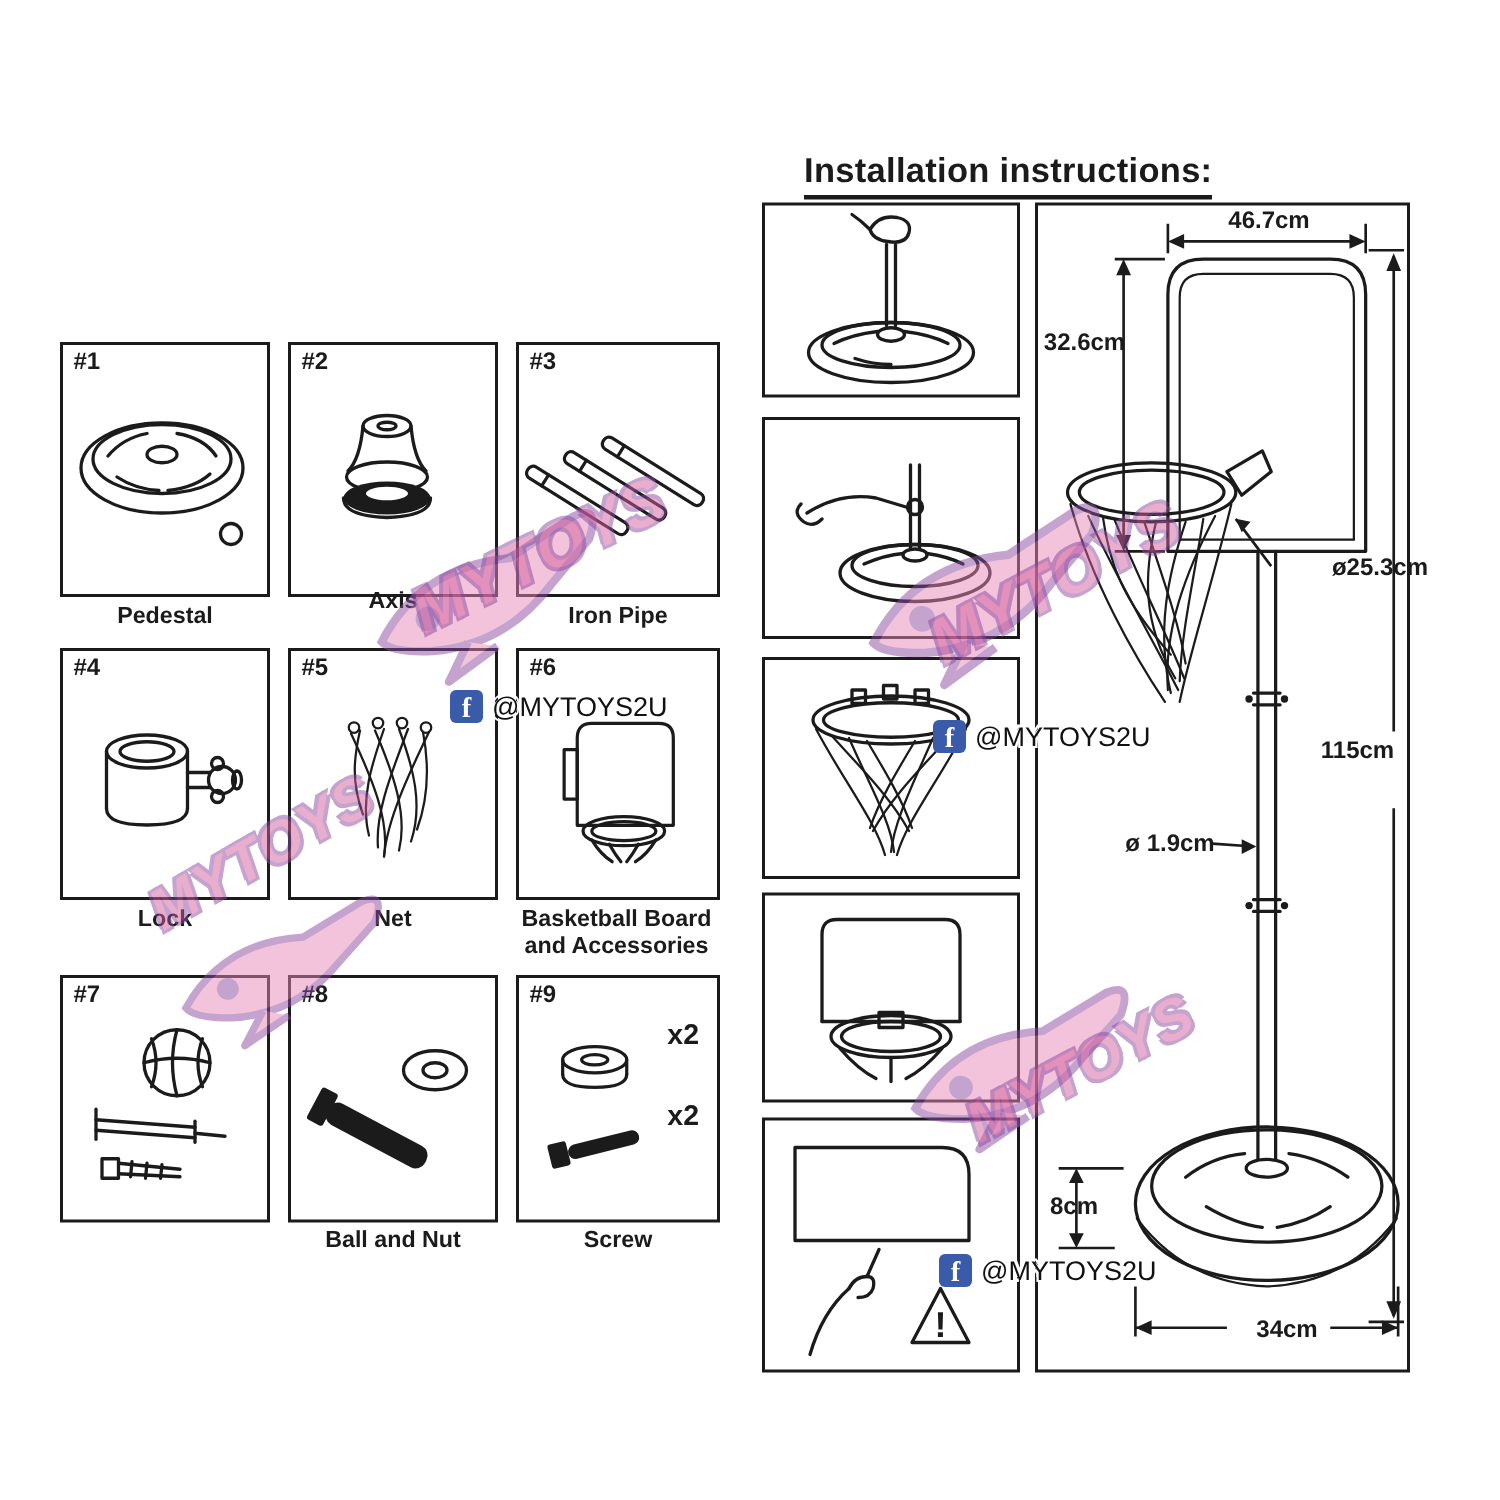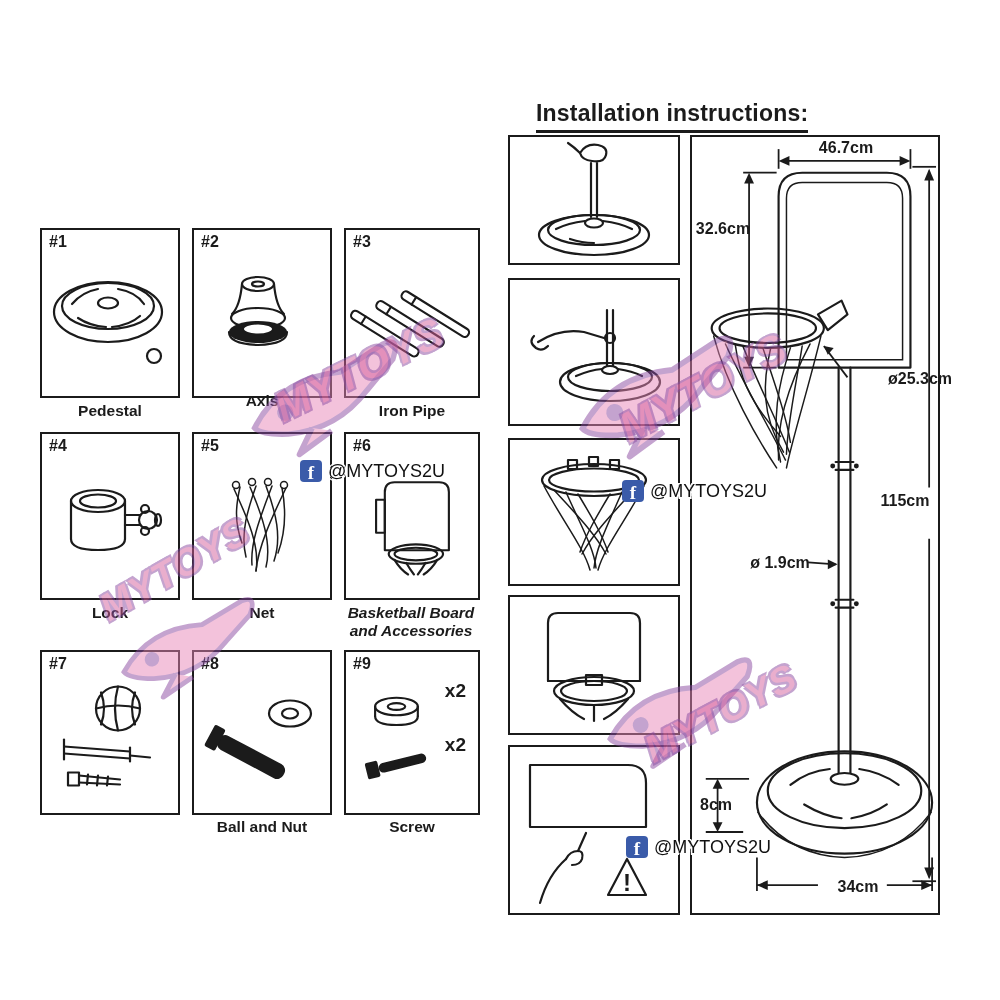--- a/index.html
+++ b/index.html
@@ -139,21 +139,21 @@
         <rect x="31" y="40" width="9" height="34"></rect>
         <ellipse cx="72" cy="96" rx="28" ry="10"></ellipse>
         <ellipse cx="72" cy="96" rx="22" ry="6.5"></ellipse>
         <path d="M50,102 Q56,112 64,117"></path>
         <path d="M94,102 Q88,112 80,117"></path>
         <path d="M62,105 Q66,112 70,117"></path>
         <path d="M82,105 Q78,112 74,117"></path>
       </g>
     </svg>
   </div>
-  <div class="plabel" style="left:336px;top:604px;width:150px;font-style:italic;">Basketball Board and Accessories</div>
+  <div class="plabel" style="left:336px;top:604px;width:150px;">Basketball Board and Accessories</div>
 
   <div class="box" style="left:40px;top:650px;width:140px;height:165px;">
     <div class="pnum">#7</div>
     <svg class="part-svg" viewBox="0 0 136 130">
       <g class="ln">
         <circle cx="76" cy="33" r="22"></circle>
         <path d="M54,33 Q76,27 98,33"></path>
         <path d="M76,11 Q70,33 76,55"></path>
         <path d="M59,17 Q65,33 59,49"></path>
         <path d="M93,17 Q87,33 93,49"></path>

